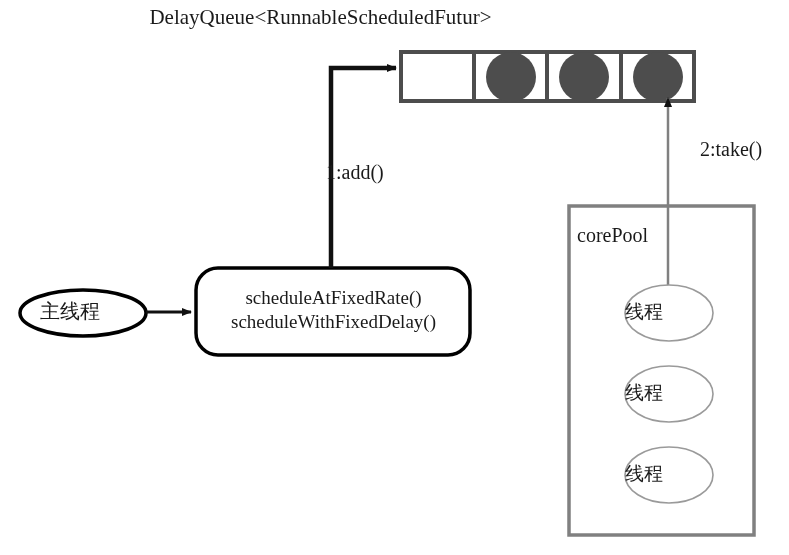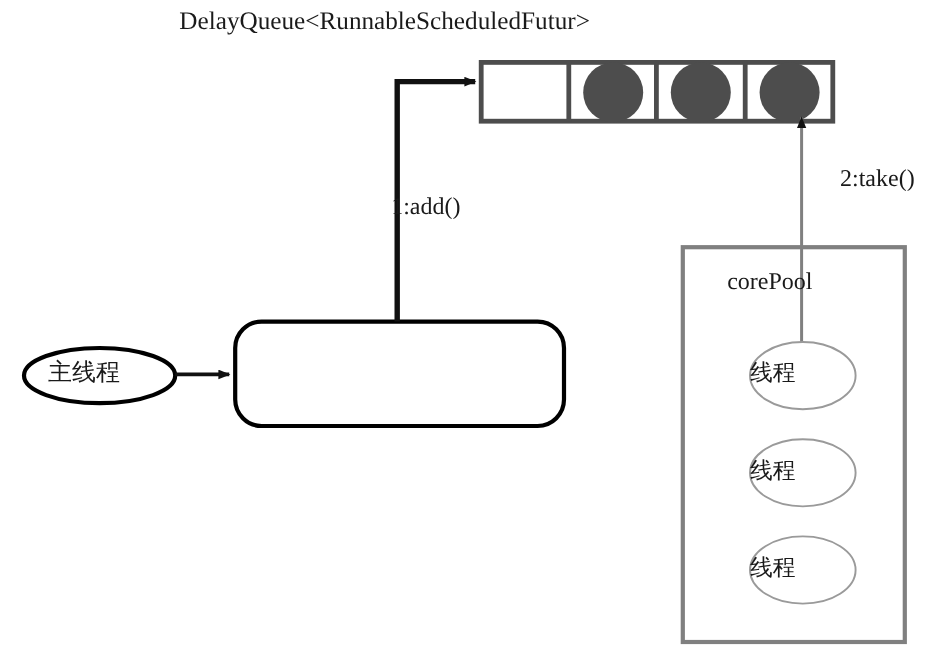--- a/index.html
+++ b/index.html
@@ -40,21 +40,21 @@
     top: 161px;
     font-size: 20px;
   }
   #take-label {
     left: 682px;
     top: 138px;
     font-size: 20px;
     margin-left: 18px;
   }
   #corepool-label {
-    left: 606px;
+    left: 577px;
     top: 224px;
     font-size: 20px;
   }
   #main-thread-label {
     left: 20px;
     top: 300px;
     width: 100px;
     text-align: center;
     font-size: 20px;
   }
@@ -122,18 +122,22 @@
   <div class="lbl" id="queue-title">DelayQueue&lt;RunnableScheduledFutur&gt;</div>
 
   <div class="lbl" id="add-label">1:add()</div>
 
   <div class="lbl" id="take-label">2:take()</div>
 
   <div class="lbl" id="corepool-label">corePool</div>
 
   <div class="lbl" id="main-thread-label">主线程</div>
 
+  <div class="lbl method-box-text">
+    <div>scheduleAtFixedRate()</div>
+    <div>scheduleWithFixedDelay()</div>
+  </div>
 
   <div class="lbl worker-label" id="worker-label-0">线程</div>
   <div class="lbl worker-label" id="worker-label-1">线程</div>
   <div class="lbl worker-label" id="worker-label-2">线程</div>
 
 </div>
 
 </body></html>

